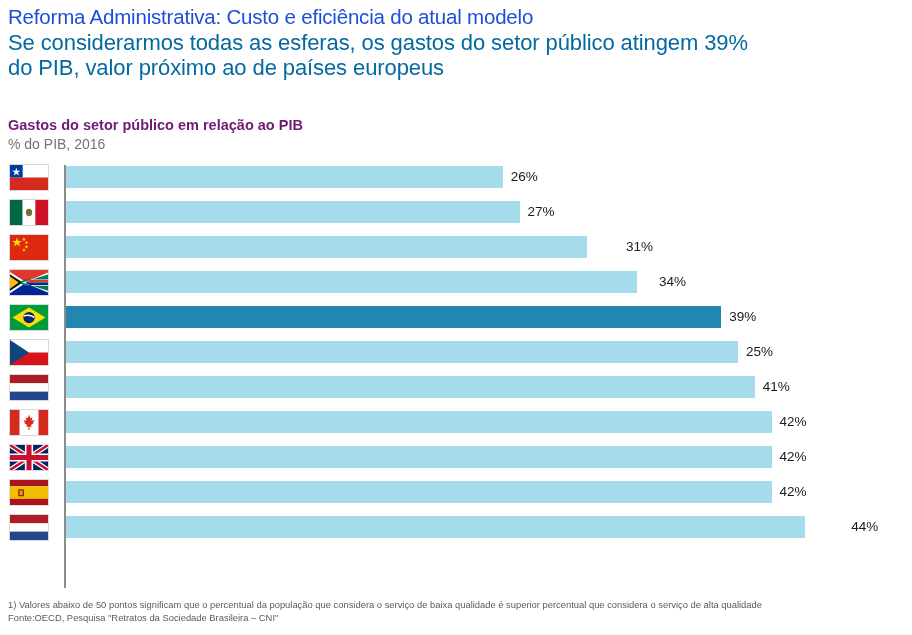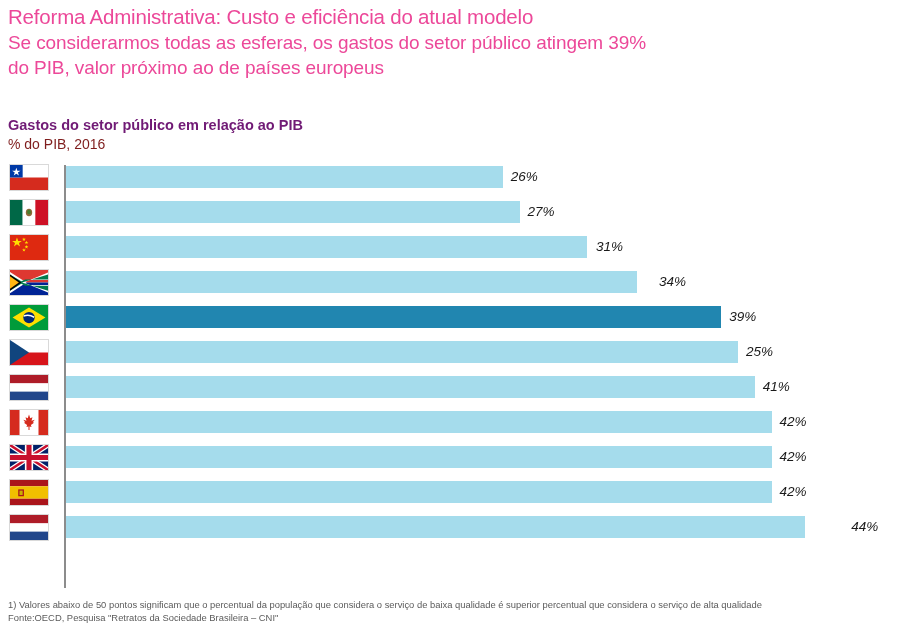--- a/index.html
+++ b/index.html
@@ -5,32 +5,32 @@
   html,body{margin:0;padding:0;}
   body{
     width:912px;height:635px;
     background:#ffffff;
     font-family:"Liberation Sans", sans-serif;
     overflow:hidden;
     position:relative;
   }
   .titles{position:absolute;left:8px;top:4px;width:900px;}
   .title-main{
-    font-size:20.5px;color:#ec4899;letter-spacing:-0.2px;
+    font-size:20.5px;color:#1d4ed8;letter-spacing:-0.2px;
     line-height:26px;white-space:nowrap;
   }
   .title-sub{
-    font-size:19px;color:#ec4899;line-height:25px;
+    font-size:22px;color:#0369a1;line-height:25px;
     letter-spacing:-0.1px;
   }
   .chart-head{position:absolute;left:8px;top:116px;}
   .chart-head-1{font-size:14.5px;font-weight:bold;color:#701a75;line-height:19px;}
-  .chart-head-2{font-size:14px;color:#7f1d1d;line-height:19px;}
-
-  .plot{position:absolute;left:0;top:160px;width:912px;height:430px;font-style:italic;}
+  .chart-head-2{font-size:14px;color:#737373;line-height:19px;}
+
+  .plot{position:absolute;left:0;top:160px;width:912px;height:430px;}
   .axis{
     position:absolute;left:64px;top:5px;width:2px;height:423px;
     background:#8c8c8c;
   }
   .rows{position:absolute;left:0;top:0;width:912px;}
   .row{
     position:relative;height:35px;
   }
   .flag{
     position:absolute;left:9px;top:4px;width:40px;height:27px;
@@ -98,21 +98,21 @@
           <svg viewBox="0 0 60 40" preserveAspectRatio="none">
             <rect width="60" height="40" fill="#de2910"></rect>
             <polygon fill="#ffde00" points="11,4 13,9.4 18.7,9.4 14.1,12.8 15.8,18.2 11,14.9 6.2,18.2 7.9,12.8 3.3,9.4 9,9.4"></polygon>
             <polygon fill="#ffde00" points="22,4 22.8,6.1 25,6.1 23.2,7.4 23.9,9.5 22,8.2 20.1,9.5 20.8,7.4 19,6.1 21.2,6.1"></polygon>
             <polygon fill="#ffde00" points="26,9 26.8,11.1 29,11.1 27.2,12.4 27.9,14.5 26,13.2 24.1,14.5 24.8,12.4 23,11.1 25.2,11.1"></polygon>
             <polygon fill="#ffde00" points="26,16 26.8,18.1 29,18.1 27.2,19.4 27.9,21.5 26,20.2 24.1,21.5 24.8,19.4 23,18.1 25.2,18.1"></polygon>
             <polygon fill="#ffde00" points="22,21 22.8,23.1 25,23.1 23.2,24.4 23.9,26.5 22,25.2 20.1,26.5 20.8,24.4 19,23.1 21.2,23.1"></polygon>
           </svg>
         </div>
         <div class="bar" style="width: 520.8px;"></div>
-        <div class="val" style="left: 596px;">31%</div>
+        <div class="val" style="left: 626px;">31%</div>
       </div>
       <div class="row">
         <div class="flag" title="África do Sul">
           <svg viewBox="0 0 60 40" preserveAspectRatio="none">
             <rect width="60" height="20" fill="#de3831"></rect>
             <rect y="20" width="60" height="20" fill="#002395"></rect>
             <polygon fill="#fff" points="0,3 26,20 0,37"></polygon>
             <polygon fill="#007a4d" points="0,7 21,20 0,33"></polygon>
             <polygon fill="#fff" points="60,4 60,16 26,16 14,20 26,24 60,24 60,36 22,20"></polygon>
             <polygon fill="#007a4d" points="60,7 60,15 24,15 14,20 24,25 60,25 60,33 19,20"></polygon>

